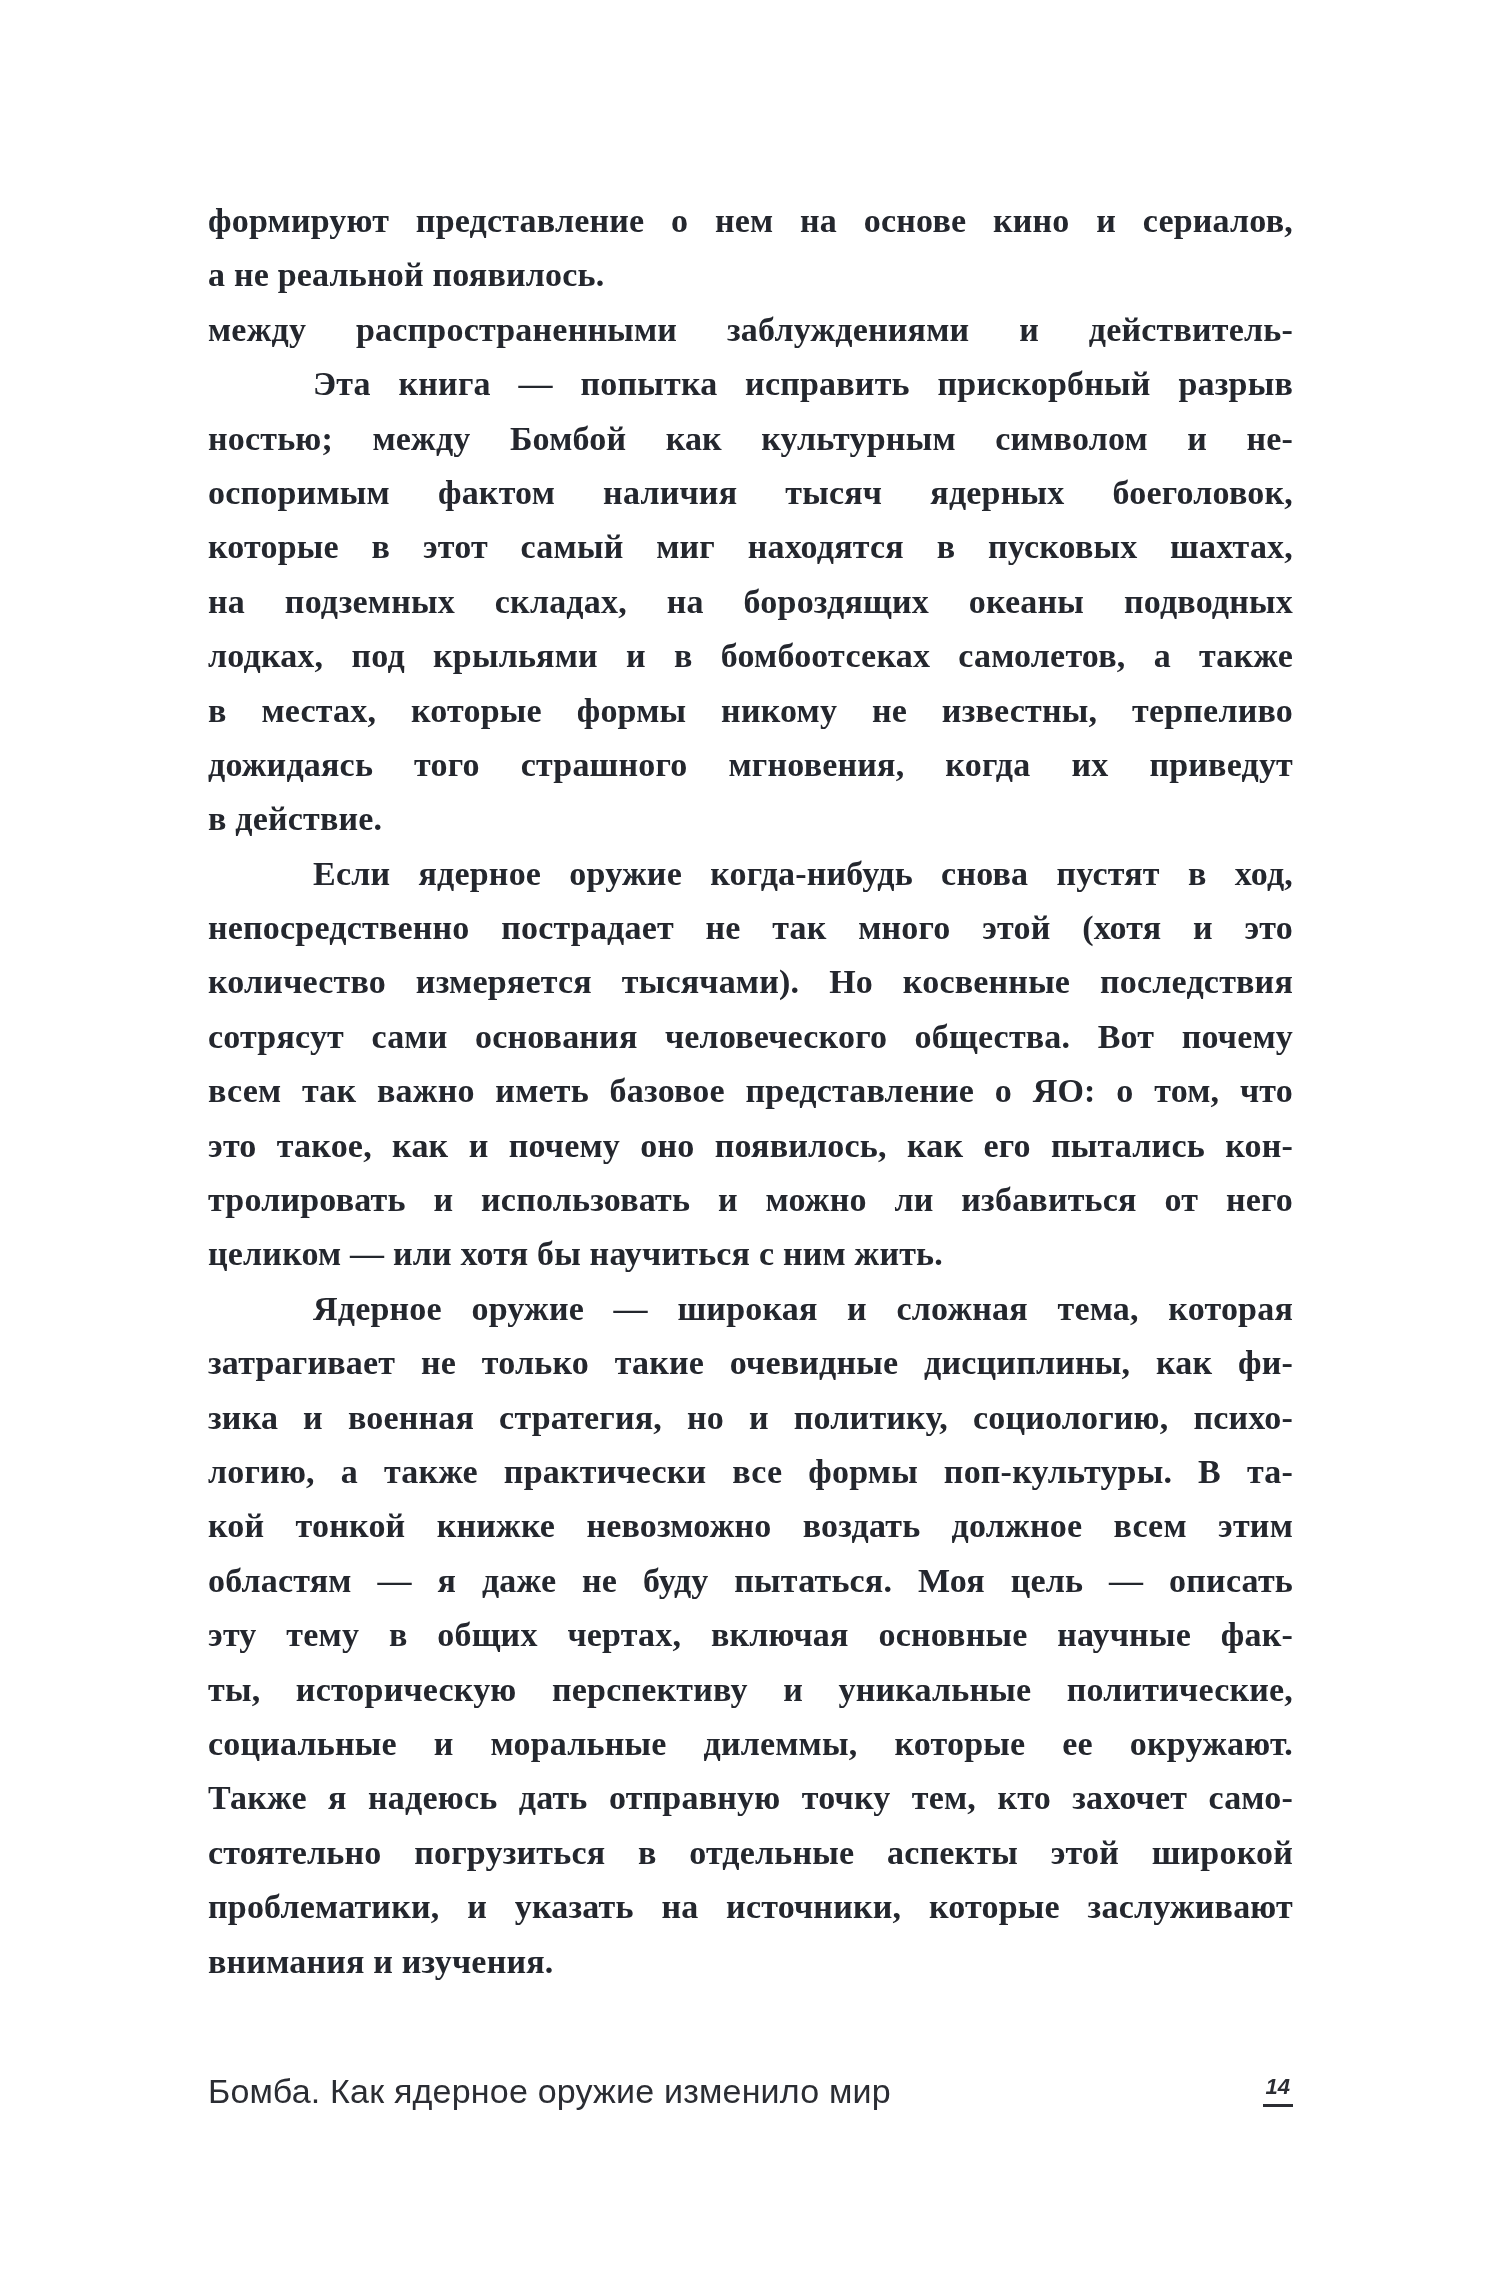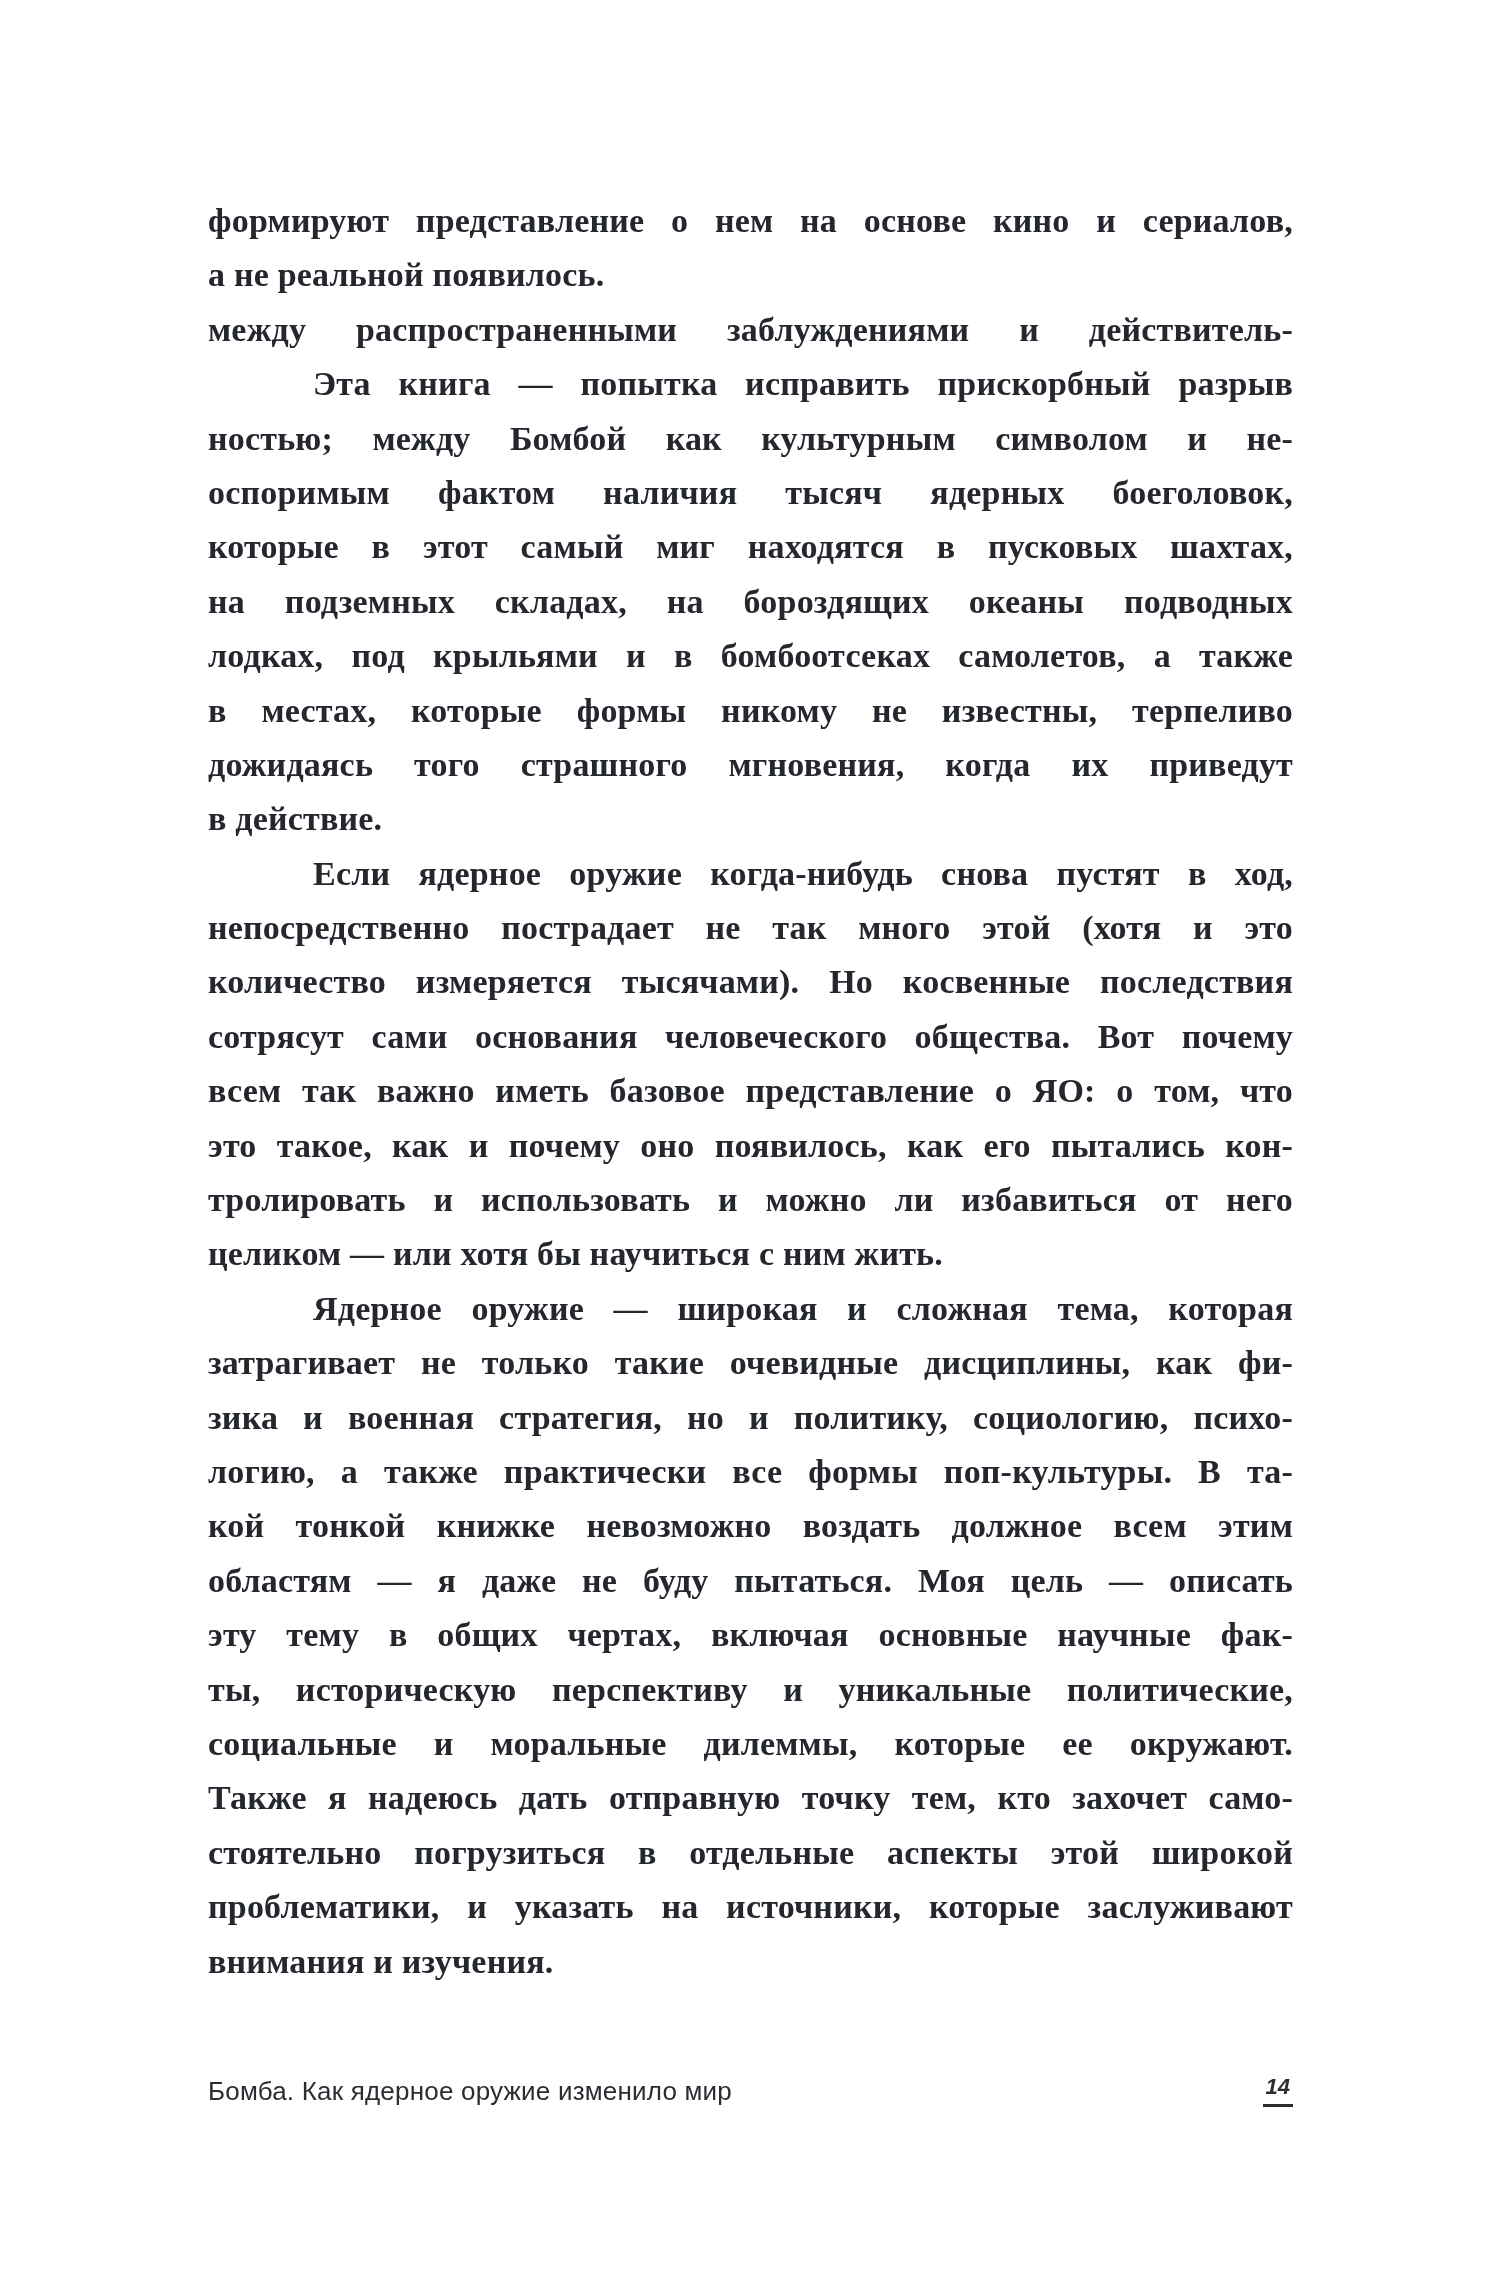--- a/index.html
+++ b/index.html
@@ -48,21 +48,21 @@
     left: 208px;
     top: 2076px;
     width: 1085px;
     display: flex;
     justify-content: space-between;
     align-items: flex-start;
     font-family: "Liberation Sans", "DejaVu Sans", sans-serif;
     color: #2b2d33;
   }
   #footer-title {
-    font-size: 26px;
+    font-size: 34px;
     line-height: 30px;
     letter-spacing: 0.2px;
   }
   #footer-page-number {
     font-size: 22px;
     line-height: 26px;
     font-style: italic;
     font-weight: 700;
     border-bottom: 3px solid #2b2d33;
     padding: 0 3px 4px 3px;

